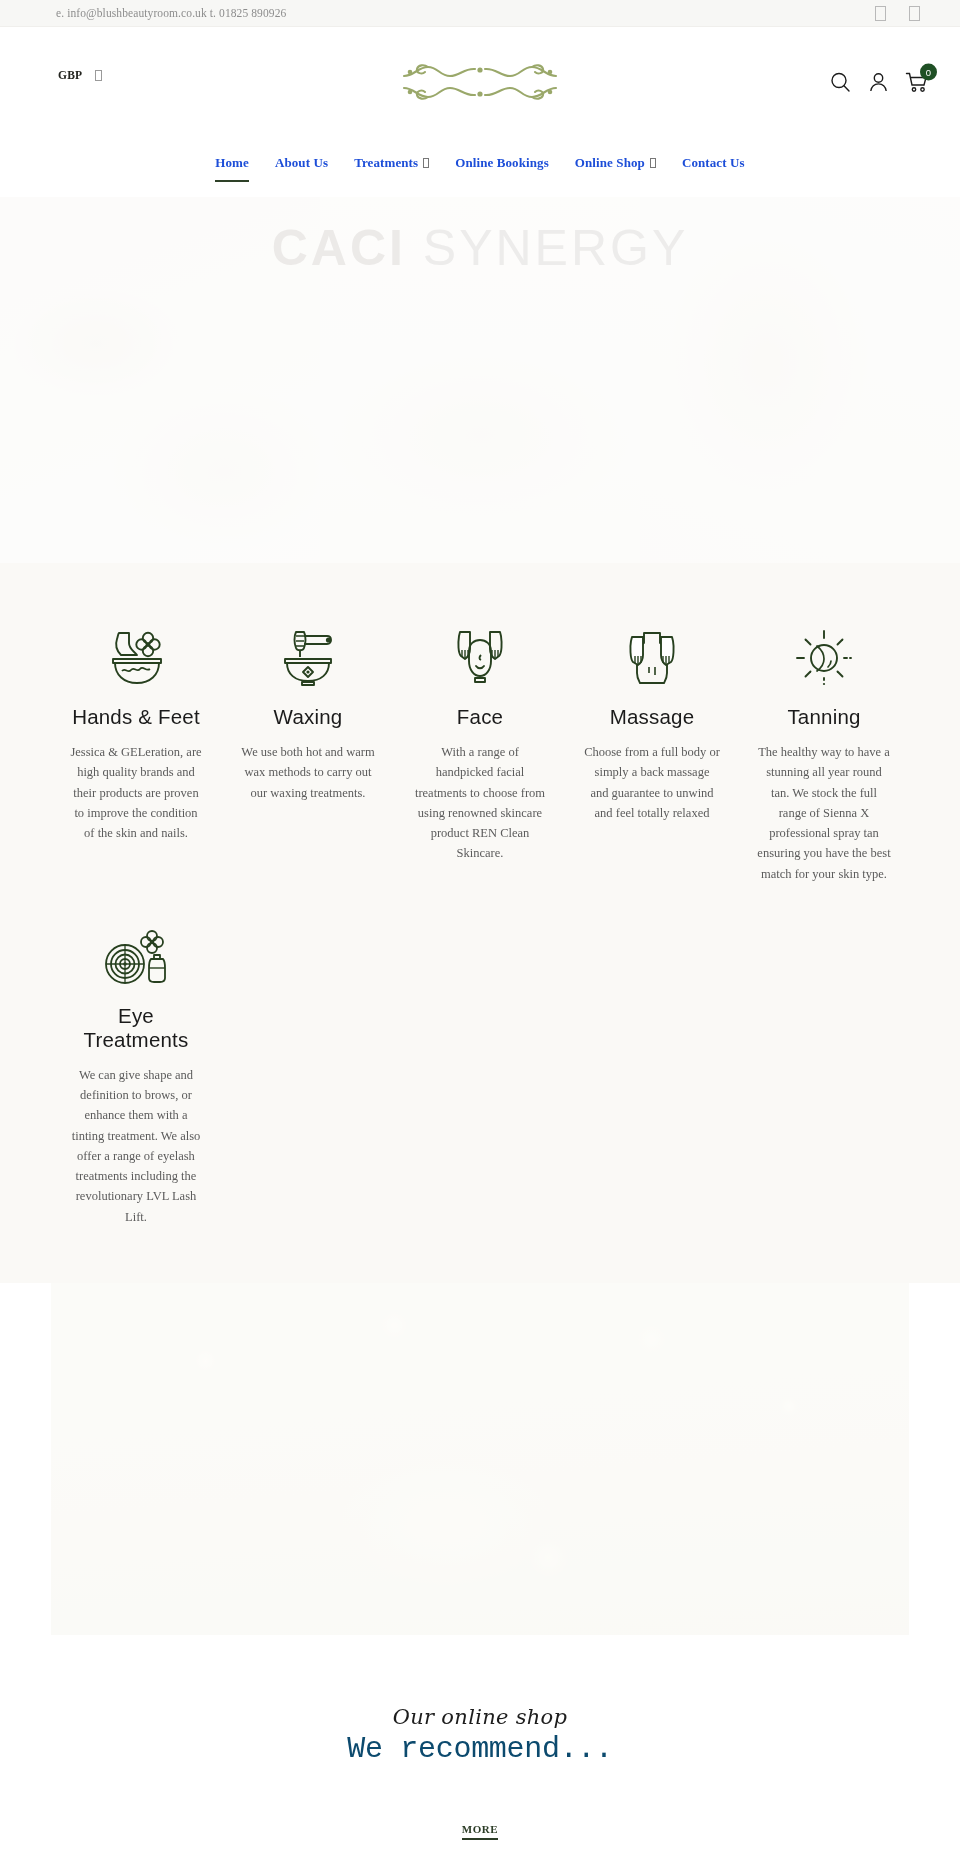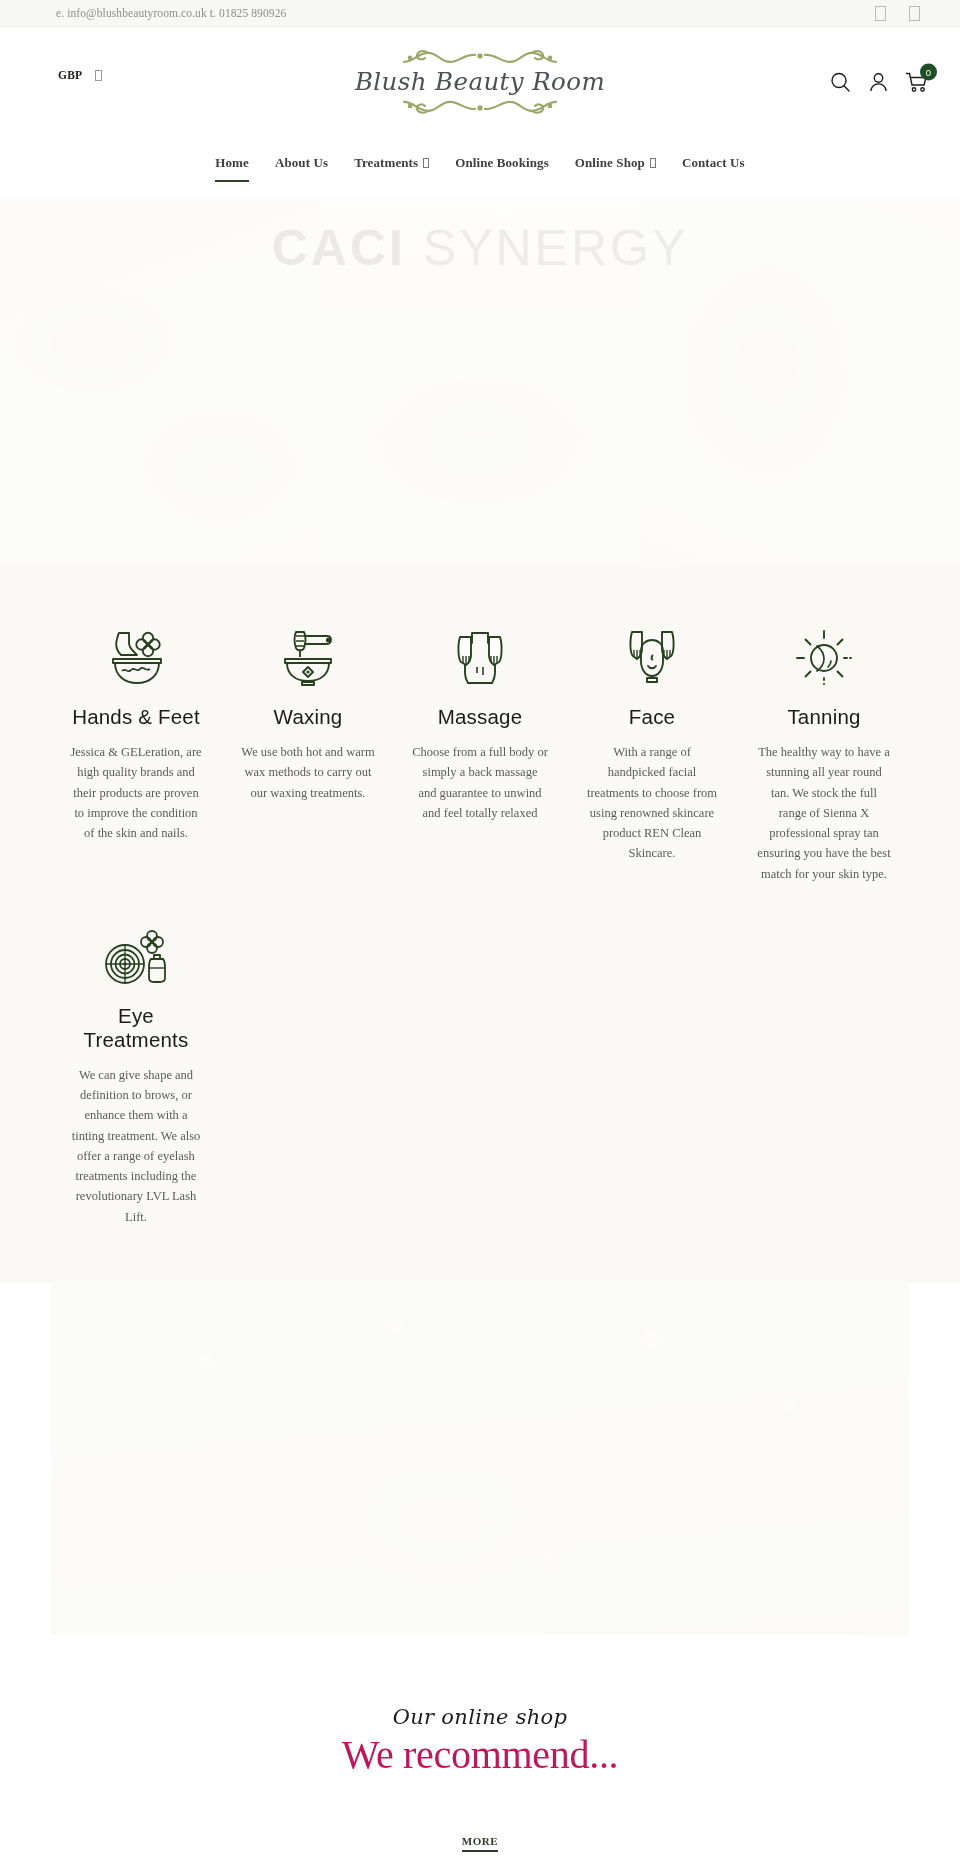--- a/index.html
+++ b/index.html
@@ -107,21 +107,21 @@
     align-items: center;
     justify-content: center;
     gap: 0;
     background: #fff;
     padding-bottom: 8px;
   }
   .nav-item {
     font-family: "Liberation Serif", serif;
     font-size: 13px;
     font-weight: bold;
-    color: #404040;
+    color: #1d4ed8;
     letter-spacing: .1px;
     padding: 0 13px;
     position: relative;
     display: flex;
     align-items: center;
     gap: 5px;
     cursor: pointer;
     white-space: nowrap;
   }
   .nav-item.active::after {
@@ -243,24 +243,24 @@
   }
   .rec-script {
     font-family: "DejaVu Serif", serif;
     font-style: italic;
     font-size: 21px;
     color: #1d1d1d;
     letter-spacing: .3px;
     margin-bottom: 2px;
   }
   .rec-head {
-    font-family: Liberation Serif, serif;
-    font-size: 40px;
+    font-family: Liberation Mono, monospace;
+    font-size: 30px;
     font-weight: 400;
-    color: #be185d;
+    color: #0c4a6e;
     letter-spacing: -.3px;
     line-height: 1.2;
   }
   .more-wrap { margin-top: 52px; text-align: center; }
   .more-link {
     font-family: "Liberation Serif", serif;
     font-size: 11px;
     font-weight: bold;
     letter-spacing: .6px;
     color: #2c3d27;
@@ -293,21 +293,20 @@
       <g fill="none" stroke="#9aa86a" stroke-width="2.1" stroke-linecap="round">
         <path d="M24 13 C34 13 38 4 48 4 C58 4 60 13 70 13 C80 13 84 5 95 6"></path>
         <path d="M176 13 C166 13 162 4 152 4 C142 4 140 13 130 13 C120 13 116 5 105 6"></path>
         <path d="M48 4 C44 1 38 2 37 6 C36 10 42 12 45 9"></path>
         <path d="M152 4 C156 1 162 2 163 6 C164 10 158 12 155 9"></path>
       </g>
       <circle cx="30" cy="9" r="2.3" fill="#9aa86a"></circle>
       <circle cx="170" cy="9" r="2.3" fill="#9aa86a"></circle>
       <circle cx="100" cy="7" r="2.6" fill="#9aa86a"></circle>
     </svg>
-    <div class="logo-text">Blush Beauty Room</div>
     <svg class="logo-flourish" width="200" height="19" viewBox="0 0 200 19">
       <g fill="none" stroke="#9aa86a" stroke-width="2.1" stroke-linecap="round">
         <path d="M24 6 C34 6 38 15 48 15 C58 15 60 6 70 6 C80 6 84 14 95 13"></path>
         <path d="M176 6 C166 6 162 15 152 15 C142 15 140 6 130 6 C120 6 116 14 105 13"></path>
         <path d="M48 15 C44 18 38 17 37 13 C36 9 42 7 45 10"></path>
         <path d="M152 15 C156 18 162 17 163 13 C164 9 158 7 155 10"></path>
       </g>
       <circle cx="30" cy="10" r="2.3" fill="#9aa86a"></circle>
       <circle cx="170" cy="10" r="2.3" fill="#9aa86a"></circle>
       <circle cx="100" cy="12" r="2.6" fill="#9aa86a"></circle>
@@ -412,47 +411,47 @@
           <circle cx="31" cy="43" r="1.6" fill="#27401f" stroke="none"></circle>
         </svg>
       </div>
       <div class="svc-title">Waxing</div>
       <div class="svc-desc">We use both hot and warm wax methods to carry out our waxing treatments.</div>
     </div>
 
     <div class="svc">
       <div class="svc-icon">
         <svg width="56" height="58" viewBox="0 0 56 58" fill="none" stroke="#27401f" stroke-width="1.9" stroke-linejoin="round">
-          <path d="M20 4 H36 V14 C40 16 43 20 43 28 V44 C43 49 41 52 40 54 H16 C15 52 13 49 13 44 V28 C13 20 16 16 20 14 Z"></path>
-          <path d="M8 8 H19 V26 C19 31 17 34 14 36 L9 33 C6 30 6 17 7 12 Z" fill="#fff"></path>
-          <path d="M11 27 V34 M14 27 V35 M17 27 V34" stroke-width="1.4"></path>
-          <path d="M48 8 H37 V26 C37 31 39 34 42 36 L47 33 C50 30 50 17 49 12 Z" fill="#fff"></path>
-          <path d="M45 27 V34 M42 27 V35 M39 27 V34" stroke-width="1.4"></path>
-          <path d="M25 38 V44 M31 38 V46" stroke-width="1.6"></path>
-        </svg>
-      </div>
-      <div class="svc-title">Massage</div>
-      <div class="svc-desc">Choose from a full body or simply a back massage and guarantee to unwind and feel totally relaxed</div>
-    </div>
-
-    <div class="svc">
-      <div class="svc-icon">
-        <svg width="56" height="58" viewBox="0 0 56 58" fill="none" stroke="#27401f" stroke-width="1.9" stroke-linejoin="round">
           <path d="M17 22 C17 15 22 11 28 11 C34 11 39 15 39 22 V32 C39 41 34 47 28 47 C22 47 17 41 17 32 Z"></path>
           <path d="M23 49 H33 V53 H23 Z"></path>
           <path d="M29 26 C27 28 27 30 29 31"></path>
           <path d="M24 37 C26 40 30 40 32 37" stroke-linecap="round"></path>
           <path d="M8 3 H18 V20 C18 25 16 28 13 30 L9 27 C6 24 6 14 7 7 Z"></path>
           <path d="M10 21 V28 M13 21 V29 M16 21 V28" stroke-width="1.4"></path>
           <path d="M48 3 H38 V20 C38 25 40 28 43 30 L47 27 C50 24 50 14 49 7 Z"></path>
           <path d="M46 21 V28 M43 21 V29 M40 21 V28" stroke-width="1.4"></path>
         </svg>
       </div>
       <div class="svc-title">Face</div>
       <div class="svc-desc">With a range of handpicked facial treatments to choose from using renowned skincare product REN Clean Skincare.</div>
+    </div>
+
+    <div class="svc">
+      <div class="svc-icon">
+        <svg width="56" height="58" viewBox="0 0 56 58" fill="none" stroke="#27401f" stroke-width="1.9" stroke-linejoin="round">
+          <path d="M20 4 H36 V14 C40 16 43 20 43 28 V44 C43 49 41 52 40 54 H16 C15 52 13 49 13 44 V28 C13 20 16 16 20 14 Z"></path>
+          <path d="M8 8 H19 V26 C19 31 17 34 14 36 L9 33 C6 30 6 17 7 12 Z" fill="#fff"></path>
+          <path d="M11 27 V34 M14 27 V35 M17 27 V34" stroke-width="1.4"></path>
+          <path d="M48 8 H37 V26 C37 31 39 34 42 36 L47 33 C50 30 50 17 49 12 Z" fill="#fff"></path>
+          <path d="M45 27 V34 M42 27 V35 M39 27 V34" stroke-width="1.4"></path>
+          <path d="M25 38 V44 M31 38 V46" stroke-width="1.6"></path>
+        </svg>
+      </div>
+      <div class="svc-title">Massage</div>
+      <div class="svc-desc">Choose from a full body or simply a back massage and guarantee to unwind and feel totally relaxed</div>
     </div>
 
     <div class="svc">
       <div class="svc-icon">
         <svg width="58" height="58" viewBox="0 0 58 58" fill="none" stroke="#27401f" stroke-width="1.9" stroke-linecap="round">
           <circle cx="29" cy="29" r="13"></circle>
           <path d="M22 17 C27 21 29 25 29 30 C29 35 26 39 22 42" stroke-width="1.7"></path>
           <path d="M33 38 C35 36 36 34 36 32" stroke-width="1.7"></path>
           <path d="M29 2 V9"></path>
           <path d="M29 49 V52" stroke-dasharray="2 3"></path>

